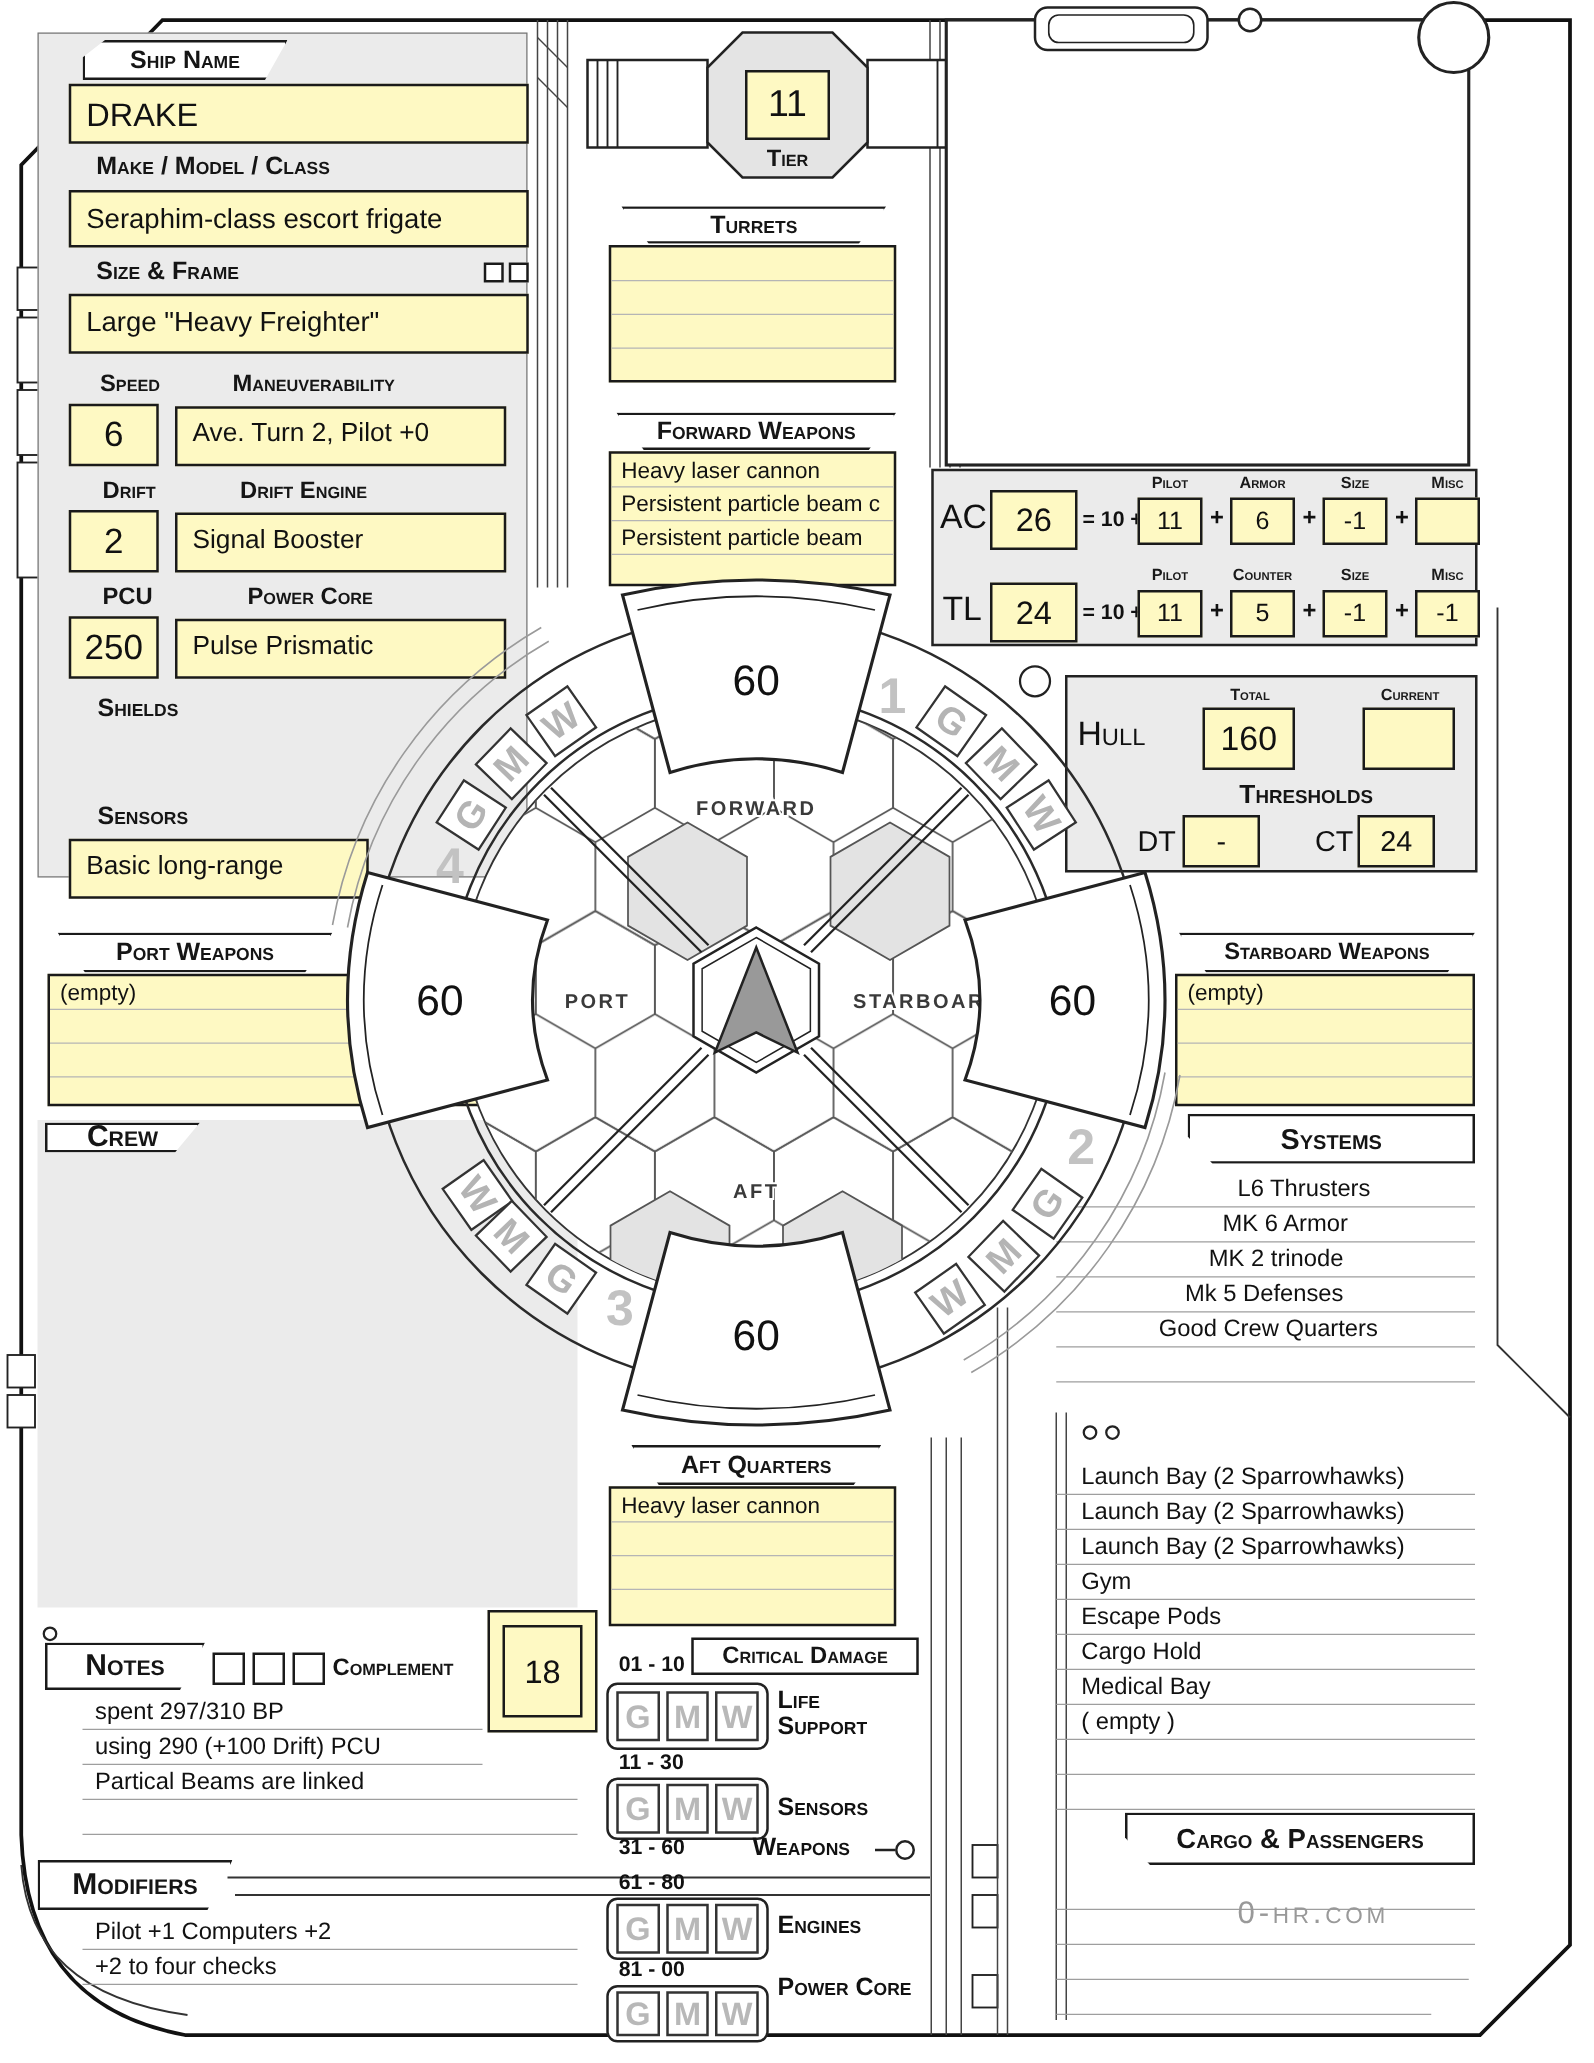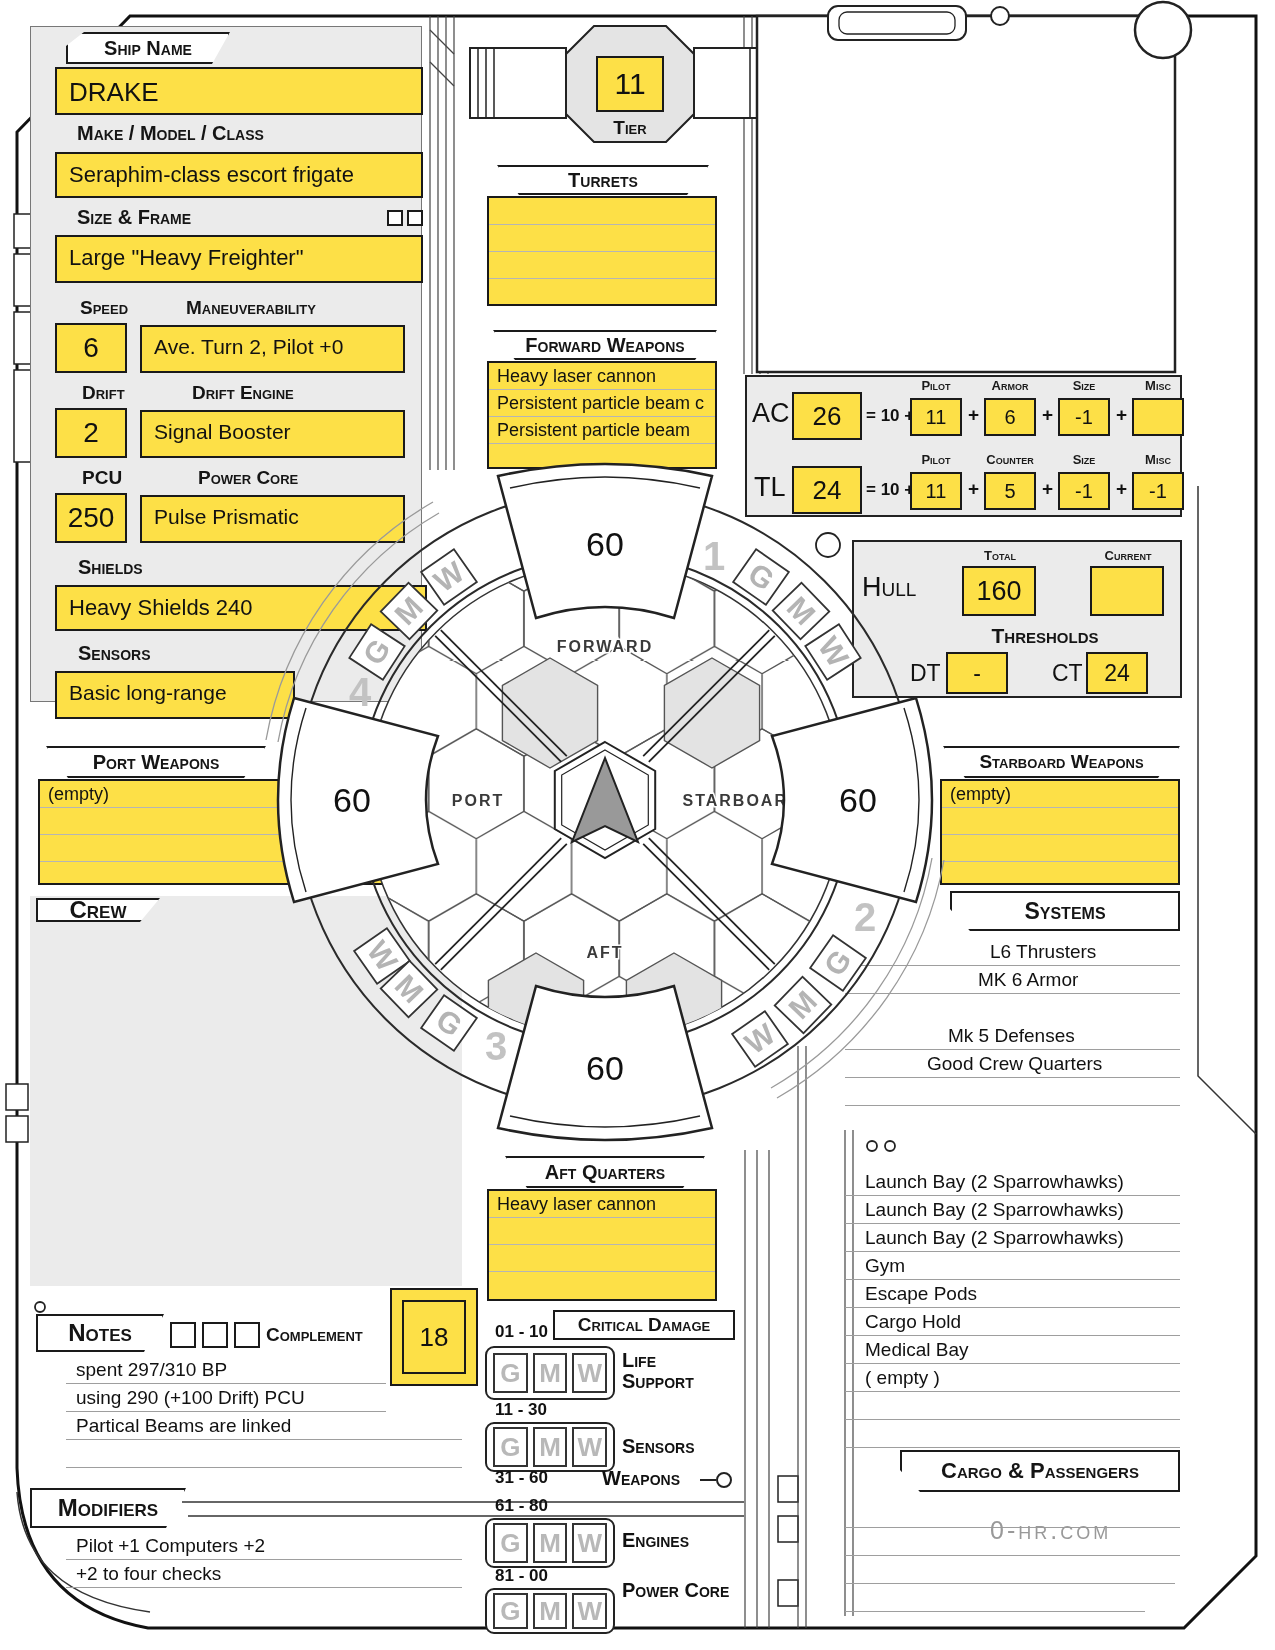--- a/index.html
+++ b/index.html
@@ -1,21 +1,21 @@
 <!DOCTYPE html>
 <html><head>
 <meta charset="utf-8">
 <style>
   html,body{margin:0;padding:0;background:#fff;}
   #page{position:relative;width:1275px;height:1650px;background:#fff;
         font-family:"Liberation Sans",sans-serif;color:#111;overflow:hidden;}
   .abs{position:absolute;box-sizing:border-box;}
   .sc{font-variant:small-caps;}
   .lbl{font-weight:700;font-variant:small-caps;color:#151515;white-space:nowrap;}
-  .box{background:#fde047;border:2px solid #1a1a1a;overflow:hidden;white-space:nowrap;}
+  .box{background:#fef9c3;border:2px solid #1a1a1a;overflow:hidden;white-space:nowrap;}
   .val{padding:8px 0 0 12px;font-size:22px;}
   .ctr{display:flex;align-items:center;justify-content:center;padding:0;}
   .tab{background:#fff;border:2px solid #1a1a1a;display:flex;align-items:center;justify-content:center;}
   .tab-l{clip-path:polygon(18px 0,100% 0,calc(100% - 18px) 100%,0 100%,0 14px);}
   .tab-r{clip-path:polygon(0 0,100% 0,100% 100%,20px 100%,0 calc(100% - 22px));}
   .tab-m{clip-path:polygon(0 0,100% 0,calc(100% - 22px) 100%,22px 100%);}
   .tab-s{clip-path:polygon(0 0,100% 0,calc(100% - 20px) 100%,0 100%);}
   .panel{background:#ebebeb;}
   .row{position:absolute;box-sizing:border-box;border-bottom:1px solid #9e9e9e;
        font-size:19px;padding:3px 10px 0;overflow:hidden;white-space:nowrap;}
@@ -144,23 +144,20 @@
 </div>
 
 <div class="abs lbl" style="left:82px;top:467px;font-size:19px;z-index:2;">PCU</div>
 <div class="abs lbl" style="left:198px;top:467px;font-size:19px;z-index:2;">Power Core</div>
 <div class="abs box ctr" style="left:55px;top:493px;width:72px;height:50px;font-size:28px;z-index:2;">250</div>
 <div class="abs box" style="left:140px;top:495px;width:265px;height:48px;z-index:2;">
   <div class="val" style="font-size:21px;">Pulse Prismatic</div>
 </div>
 
 <div class="abs lbl" style="left:78px;top:556px;font-size:20px;z-index:2;">Shields</div>
-<div class="abs box" style="left:55px;top:585px;width:372px;height:46px;z-index:2;">
-  <div class="val">Heavy Shields 240</div>
-</div>
 <div class="abs lbl" style="left:78px;top:642px;font-size:20px;z-index:2;">Sensors</div>
 <div class="abs box" style="left:55px;top:671px;width:240px;height:48px;z-index:2;">
   <div class="val" style="font-size:21px;">Basic long-range</div>
 </div>
 
 <div class="abs box ctr" style="left:596px;top:56px;width:68px;height:56px;font-size:30px;z-index:2;">11</div>
 <div class="abs lbl ctr" style="left:566px;top:116px;width:128px;height:24px;font-size:19px;z-index:2;display:flex;">Tier</div>
 
 <div class="abs tab tab-m" style="left:497px;top:165px;width:212px;height:30px;z-index:2;">
   <span class="lbl" style="font-size:20px;">Turrets</span>
@@ -323,20 +320,21 @@
   <span class="gmwsq" style="width:32px;height:32px;">M</span>
   <span class="gmwsq" style="width:32px;height:32px;">W</span>
 </div>
 <div class="abs critlbl" style="left:622px;top:1580px;width:110px;z-index:2;">Power Core</div>
 
 <div class="abs tab tab-r" style="left:950px;top:891px;width:230px;height:40px;z-index:2;">
   <span class="lbl" style="font-size:23px;">Systems</span>
 </div>
 <div class="abs row" style="left:845px;top:938px;width:335px;height:28px;padding-left:145px;">L6 Thrusters</div>
 <div class="abs row" style="left:845px;top:966px;width:335px;height:28px;padding-left:133px;">MK 6 Armor</div>
+<div class="abs row" style="left:845px;top:994px;width:335px;height:28px;padding-left:122px;">MK 2 trinode</div>
 <div class="abs row" style="left:845px;top:1022px;width:335px;height:28px;padding-left:103px;">Mk 5 Defenses</div>
 <div class="abs row" style="left:845px;top:1050px;width:335px;height:28px;padding-left:82px;">Good Crew Quarters</div>
 <div class="abs row" style="left:845px;top:1078px;width:335px;height:28px;"></div>
 
 <div class="abs row" style="left:845px;top:1168px;width:335px;height:28px;padding-left:20px;">Launch Bay (2 Sparrowhawks)</div>
 <div class="abs row" style="left:845px;top:1196px;width:335px;height:28px;padding-left:20px;">Launch Bay (2 Sparrowhawks)</div>
 <div class="abs row" style="left:845px;top:1224px;width:335px;height:28px;padding-left:20px;">Launch Bay (2 Sparrowhawks)</div>
 <div class="abs row" style="left:845px;top:1252px;width:335px;height:28px;padding-left:20px;">Gym</div>
 <div class="abs row" style="left:845px;top:1280px;width:335px;height:28px;padding-left:20px;">Escape Pods</div>
 <div class="abs row" style="left:845px;top:1308px;width:335px;height:28px;padding-left:20px;">Cargo Hold</div>

